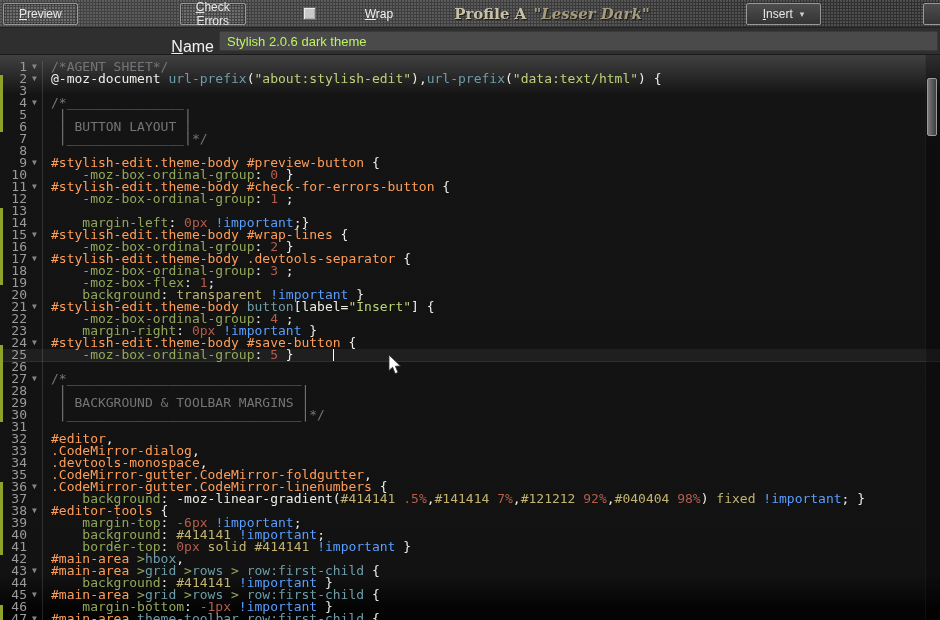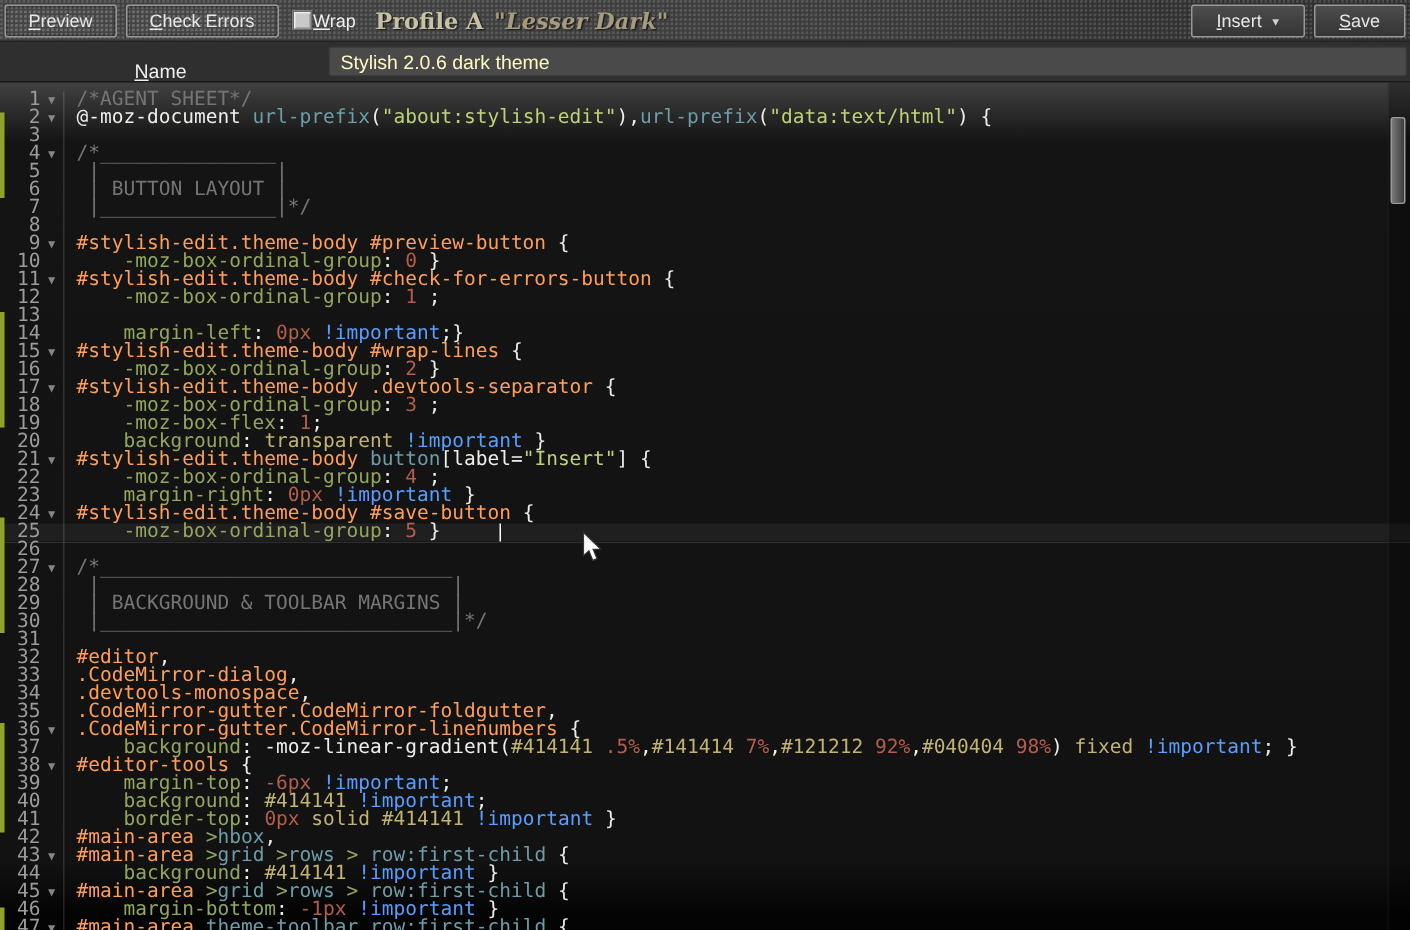--- a/index.html
+++ b/index.html
@@ -52,25 +52,25 @@
   .theme-title{
     font-style:italic;color:#a69c7d;margin-left:7px;
   }
   .spacer{flex:1;}
   
   .name-row{
     position:absolute;top:28px;left:0;right:0;height:27px;
     background:#2f2f2f;display:flex;align-items:center;
     box-sizing:border-box;border-bottom:1px solid #1a1a1a;
   }
-  .name-label{width:214px;text-align:center;color:#f0f0f0;font-size:13px;flex:none;margin-top:12px;}
+  .name-label{width:214px;text-align:right;color:#f0f0f0;font-size:16px;flex:none;margin-top:12px;}
   .name-input{
     flex:1;height:20px;margin:0 2px 0 5px;box-sizing:border-box;
     background:#4a4a4a;border:1px solid #3a3a3a;border-radius:2px;
-    color:#fef9c3;font-size:13px;padding:0 7px;outline:none;
+    color:#bef264;font-size:13px;padding:0 7px;outline:none;
     font-family:"Liberation Sans",sans-serif;
   }
   
   .editor{
     position:absolute;top:55px;left:0;right:0;bottom:0;overflow:hidden;
     background:linear-gradient(#414141 0%,#141414 7%,#121212 92%,#040404 98%);
     font-family:"DejaVu Sans Mono",monospace;font-size:13px;line-height:12px;
     padding-top:6px;box-sizing:border-box;
   }
   .cline{display:flex;height:12px;white-space:pre;}
@@ -107,21 +107,21 @@
     position:absolute;top:23px;left:1px;width:10px;height:58px;box-sizing:border-box;
     border:1px solid #9a9a9a;border-radius:2px;
     background:linear-gradient(to right,#787878,#3e3e3e);
   }
   
   .mouse{position:absolute;left:388px;top:354px;z-index:50;pointer-events:none;}
 </style>
 </head>
 <body>
 
-<div class="toolbar" style="padding:0 3px;">
+<div class="toolbar" style="padding:0 3px;gap:48px;">
   <button class="btn btn-textured">
     <span class="ak">Preview</span>
   </button>
   <div class="gap6"></div>
   <button class="btn btn-textured">
     <span class="ak">Check Errors</span>
   </button>
   <span class="checkbox" style="margin-left:9px;"></span>
   <span class="wrap-label ak">Wrap</span>
   <span class="profile-title">

